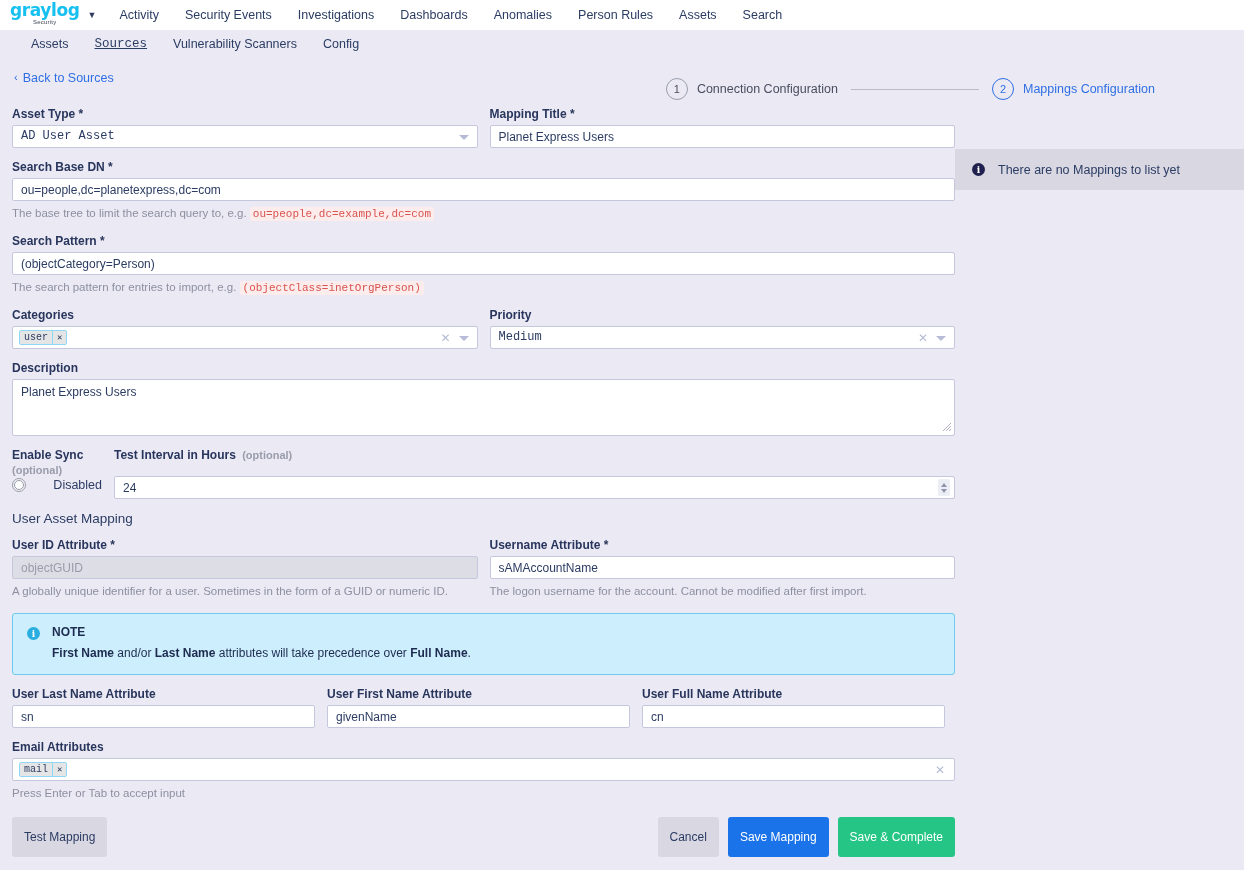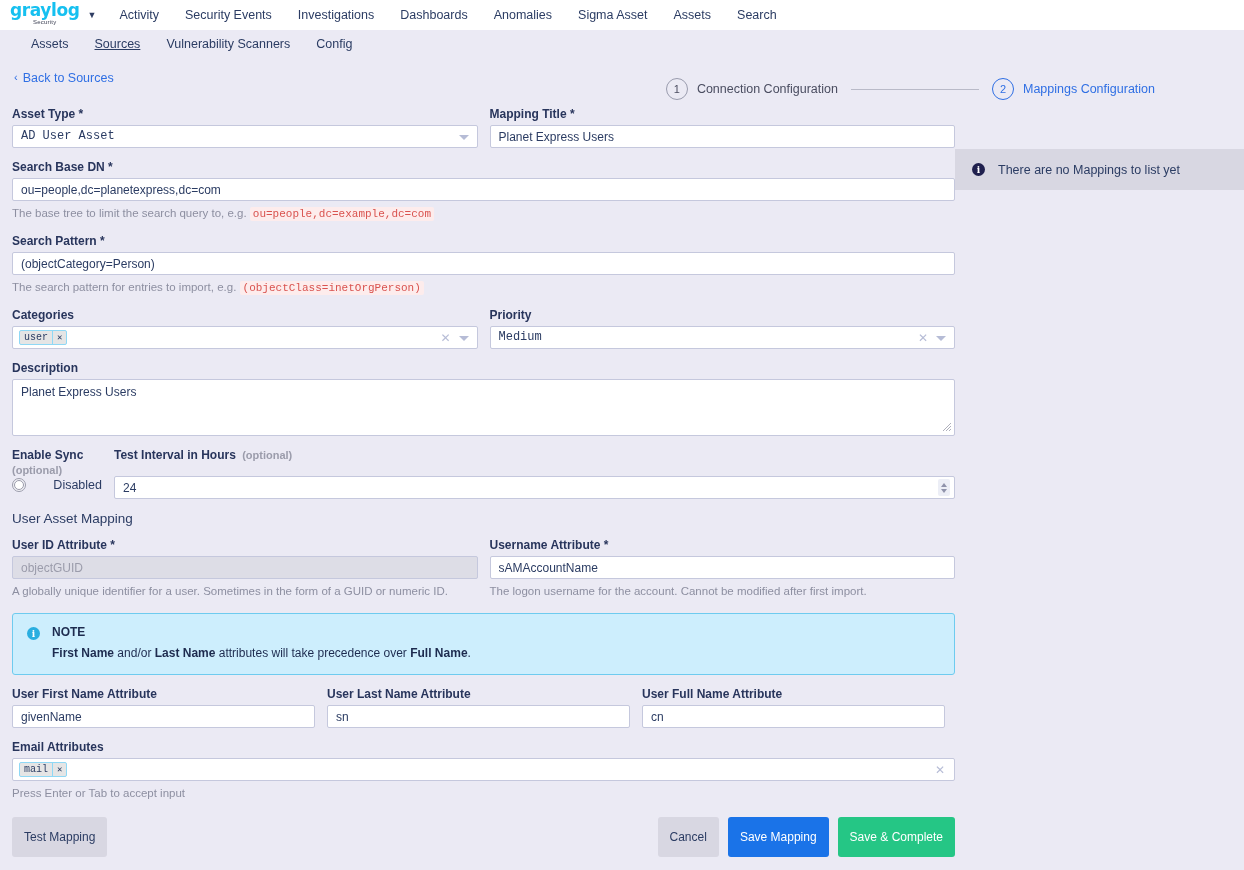--- a/index.html
+++ b/index.html
@@ -47,21 +47,21 @@
     background: #ebeaf4;
     display: flex;
     align-items: center;
     padding-left: 18px;
     gap: 0px;
   }
   .subnav a {
     font-size: 12.5px; color: #2b3c63; text-decoration: none;
     padding: 0 13px; line-height: 29px;
   }
-  .subnav a.active { text-decoration: underline; }
+  .subnav a.active { text-decoration: underline; font-family: Liberation Mono, monospace; }
 
   
   .backbar { padding: 8px 0 0 14px; }
   .backlink {
     font-size: 12.5px; color: #2f6fe4; text-decoration: none;
     display: inline-flex; align-items: center; gap: 5px;
   }
   .chev { font-size: 11px; line-height: 1; }
 
   
@@ -270,21 +270,21 @@
   <div class="logo-wrap">
     <div class="logo-text">graylog</div>
     <div class="logo-sub">Security</div>
   </div>
   <span class="logo-caret">▼</span>
   <a href="#">Activity</a>
   <a href="#">Security Events</a>
   <a href="#">Investigations</a>
   <a href="#">Dashboards</a>
   <a href="#">Anomalies</a>
-  <a href="#">Sigma Asset</a>
+  <a href="#">Person Rules</a>
   <a href="#">Assets</a>
   <a href="#">Search</a>
 </div>
 
 <div class="subnav">
   <a href="#">Assets</a>
   <a href="#" class="active">Sources</a>
   <a href="#">Vulnerability Scanners</a>
   <a href="#">Config</a>
 </div>
@@ -422,26 +422,26 @@
     <div class="note">
       <span class="i-circle2">i</span>
       <div>
         <div class="note-title">NOTE</div>
         <div class="note-body"><b>First Name</b><span> and/or </span><b>Last Name</b><span> attributes will take precedence over </span><b>Full Name</b><span>.</span></div>
       </div>
     </div>
 
     <div class="row fgroup">
       <div style="width:303px;">
+        <label class="flabel">User Last Name Attribute</label>
+        <input class="input" value="sn" style="">
+      </div>
+      <div style="width:303px;">
         <label class="flabel">User First Name Attribute</label>
         <input class="input" value="givenName" style="">
-      </div>
-      <div style="width:303px;">
-        <label class="flabel">User Last Name Attribute</label>
-        <input class="input" value="sn" style="">
       </div>
       <div style="width:303px;">
         <label class="flabel">User Full Name Attribute</label>
         <input class="input" value="cn" style="">
       </div>
     </div>
 
     <div class="fgroup">
       <label class="flabel">Email Attributes</label>
       <div class="tokenbox">

